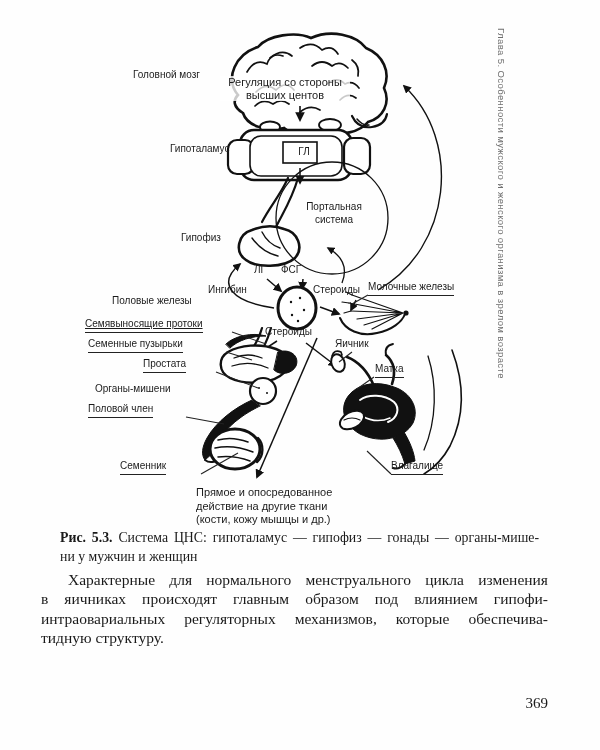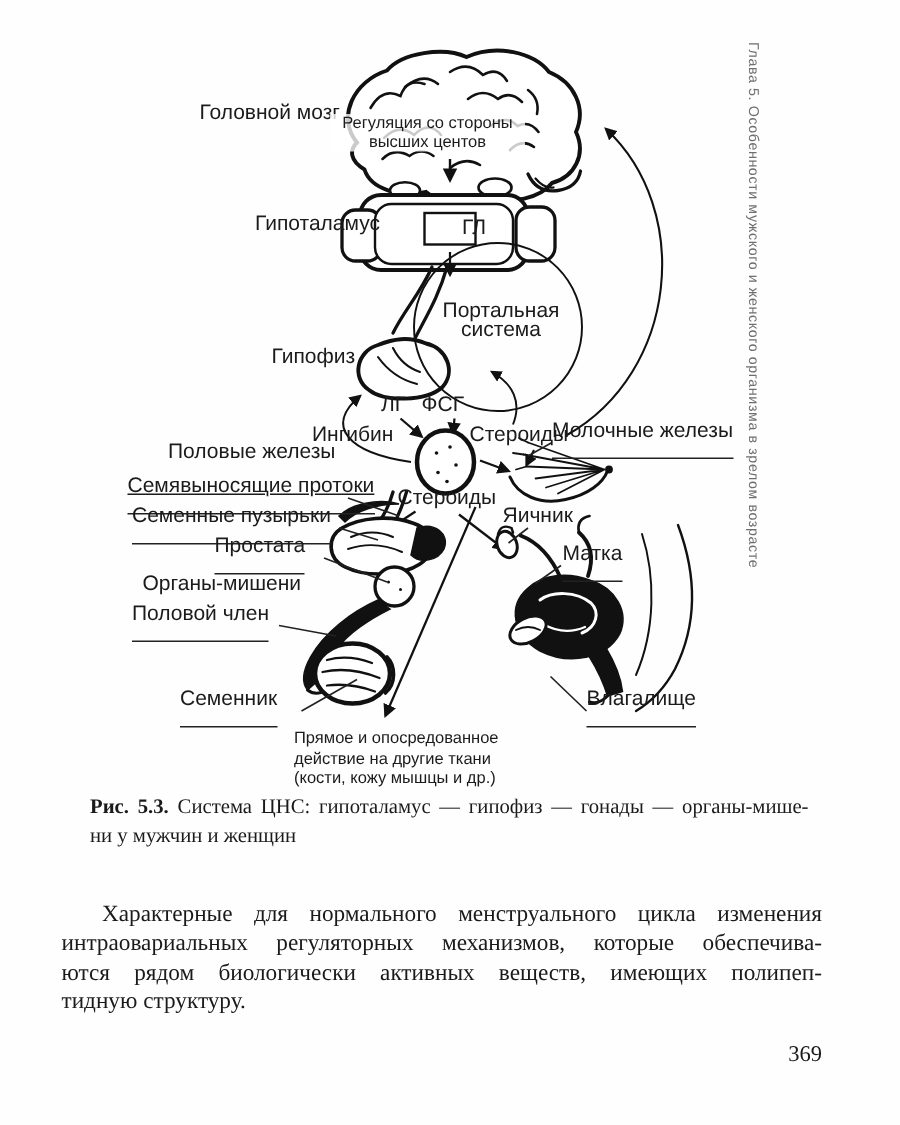--- a/index.html
+++ b/index.html
@@ -6,33 +6,33 @@
   body{width:600px;height:750px;background:#ffffff;position:relative;overflow:hidden;
        font-family:"Liberation Serif",serif;color:#1a1a1a;}
   .page{position:absolute;inset:0;background:#fefefe;}
   
   .side-tab{position:absolute;left:496px;top:28px;height:445px;
             writing-mode:vertical-rl;font-family:"Liberation Sans",sans-serif;
             font-size:9.5px;letter-spacing:.4px;color:#6e6e6e;white-space:nowrap;}
   
   .diagram{position:absolute;left:0;top:0;width:600px;height:530px;}
   .diagram svg{position:absolute;left:0;top:0;}
-  .dl{position:absolute;font-family:"Liberation Sans",sans-serif;font-size:14px;
+  .dl{position:absolute;font-family:"Liberation Sans",sans-serif;font-size:10px;
       line-height:13px;color:#1b1b1b;white-space:nowrap;}
   .dl.center{text-align:center;white-space:normal;}
-  .dl.lead{border-bottom:1.2px solid #222;padding-bottom:12px;}
+  .dl.lead{border-bottom:1.2px solid #222;padding-bottom:2px;}
   .dl.halo{background:rgba(255,255,255,.78);white-space:normal;font-size:11px;}
   .dl.small{font-size:11px;}
   .dl.wrap{white-space:normal;}
   
   .caption{position:absolute;left:60px;top:528px;width:479px;font-size:13.8px;line-height:19px;}
   .caption .l1{text-align:justify;text-align-last:justify;}
   .caption b{font-weight:bold;}
   
-  .bodytext{position:absolute;left:41px;top:600px;width:507px;font-size:15.5px;line-height:19.4px;}
+  .bodytext{position:absolute;left:41px;top:570px;width:507px;font-size:15.5px;line-height:19.4px;}
   .pline{text-align:justify;text-align-last:justify;white-space:normal;}
   .pline.first{padding-left:27px;}
   .pline.last{text-align-last:left;}
   .pageno{position:absolute;left:41px;top:695px;width:507px;text-align:right;font-size:15px;}
 </style>
 </head>
 <body>
 
 <div class="page">
 
@@ -158,21 +158,21 @@
         <path d="M 368 295 L 352 304"></path>
         <path d="M 374 377 L 357 389"></path>
         <path d="M 391 474 L 367 451"></path>
         <path d="M 352 352 L 339 362"></path>
       </g>
     </svg>
 
     <div class="dl" style="left:133px;top:68px;">Головной мозг</div>
     <div class="dl halo center" style="left:220px;top:76px;width:130px;line-height:12.5px;">Регуляция со стороны высших центов</div>
     <div class="dl" style="left:170px;top:142px;">Гипоталамус</div>
-    <div class="dl center" style="left:300px;top:145px;width:32px;">ГЛ</div>
+    <div class="dl center" style="left:288px;top:145px;width:32px;">ГЛ</div>
     <div class="dl center wrap" style="left:287px;top:200px;width:94px;">Портальная система</div>
     <div class="dl" style="left:181px;top:231px;">Гипофиз</div>
     <div class="dl" style="left:254px;top:263px;">ЛГ</div>
     <div class="dl" style="left:281px;top:263px;">ФСГ</div>
     <div class="dl" style="left:208px;top:283px;">Ингибин</div>
     <div class="dl" style="left:313px;top:283px;">Стероиды</div>
     <div class="dl" style="left:265px;top:325px;">Стероиды</div>
     <div class="dl" style="left:112px;top:294px;">Половые железы</div>
     <div class="dl lead" style="left:368px;top:280px;">Молочные железы</div>
     <div class="dl lead" style="left:85px;top:317px;text-decoration:underline;">Семявыносящие протоки</div>
@@ -187,20 +187,20 @@
     <div class="dl wrap small" style="left:196px;top:486px;width:156px;line-height:13.5px;">Прямое и опосредованное действие на другие ткани (кости, кожу мышцы и др.)</div>
   </div>
 
   <div class="caption">
     <div class="l1"><b>Рис. 5.3.</b> <span>Система ЦНС: гипоталамус — гипофиз — гонады — органы-мише-</span></div>
     <div>ни у мужчин и женщин</div>
   </div>
 
   <div class="bodytext">
     <div class="pline first">Характерные для нормального менструального цикла изменения</div>
+    <div class="pline">в яичниках происходят главным образом под влиянием гипофи-</div>
     <div class="pline">интраовариальных регуляторных механизмов, которые обеспечива-</div>
-    <div class="pline">ются рядом биологически активных веществ, имеющих полипеп-</div>
     <div class="pline last">тидную структуру.</div>
   </div>
 
   <div class="pageno">369</div>
 
 </div>
 
 </body></html>

